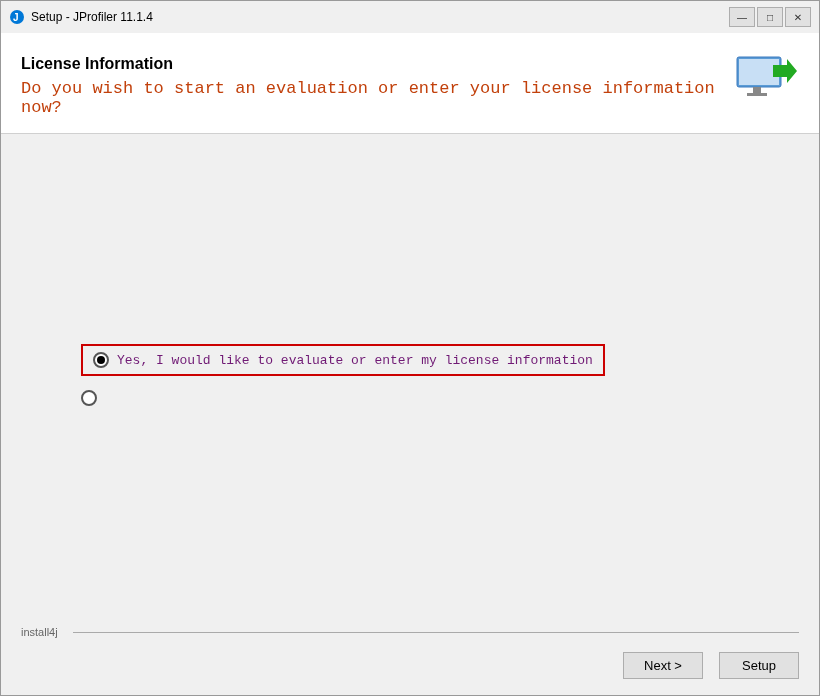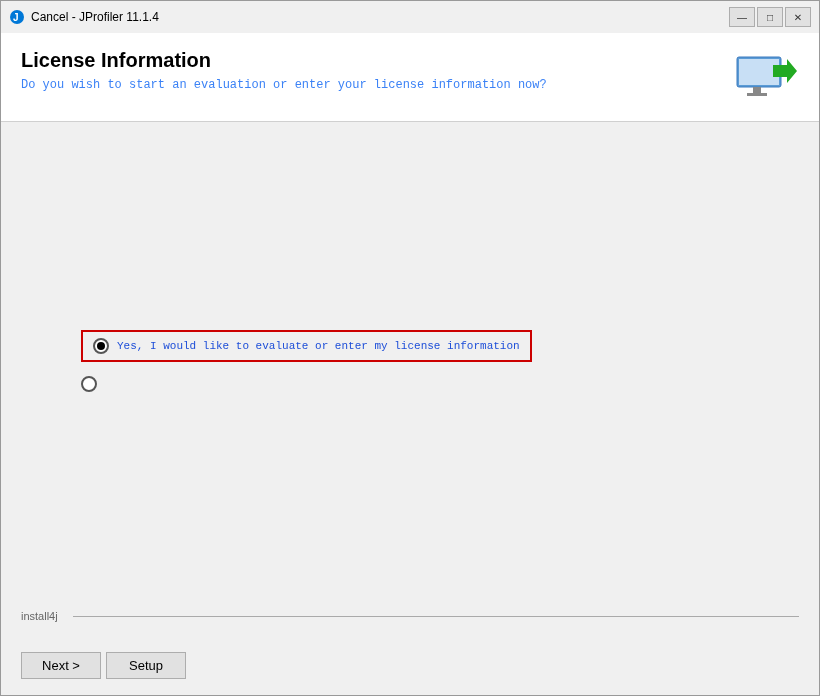--- a/index.html
+++ b/index.html
@@ -73,29 +73,30 @@
       align-items: flex-start;
       justify-content: space-between;
       border-bottom: 1px solid #d0d0d0;
     }
 
     .header-text {
       flex: 1;
     }
 
     .header-title {
-      font-size: 20px;
+      font-size: 16px;
       font-weight: bold;
       color: #000;
       margin-bottom: 6px;
+      margin-top: 6px;
     }
 
     .header-subtitle {
-      font-size: 12px;
-      color: #3b82f6;
+      font-size: 17px;
+      color: #c2410c;
       font-family: 'Courier New', monospace;
     }
 
     .header-icon {
       width: 64px;
       height: 56px;
       flex-shrink: 0;
       margin-left: 16px;
     }
 
@@ -145,51 +146,52 @@
     .radio-circle.checked::after {
       content: '';
       width: 8px;
       height: 8px;
       border-radius: 50%;
       background: #000;
     }
 
     .radio-label {
       font-family: 'Courier New', monospace;
-      font-size: 11px;
-      color: #1d4ed8;
+      font-size: 13px;
+      color: #701a75;
     }
 
     
     .footer {
       background: #f0f0f0;
       padding: 10px 20px;
       display: flex;
       flex-direction: column;
     }
 
     .install4j-label {
       font-size: 11px;
       color: #666;
-      margin-bottom: 24px;
+      margin-bottom: 8px;
       display: flex;
       align-items: center;
       gap: 11px;
     }
 
     .install4j-line {
       flex: 1;
       height: 1px;
       background: #aaa;
       margin-left: 4px;
     }
 
     .footer-buttons {
       display: flex;
-      gap: 5px;
+      justify-content: flex-end;
+      gap: 16px;
       padding: 6px 0;
     }
 
     .btn {
       padding: 5px 20px;
       font-size: 13px;
       border: 1px solid #adadad;
       background: #e1e1e1;
       cursor: pointer;
       min-width: 80px;
@@ -199,21 +201,21 @@
 <body>
 
 <div class="window">
 
   <div class="title-bar">
 
     <svg class="title-bar-icon" viewBox="0 0 16 16">
       <circle cx="8" cy="8" r="7" fill="#0078d7"></circle>
       <text x="4" y="12" font-size="10" fill="white" font-weight="bold">J</text>
     </svg>
-    <span class="title-bar-title">Cancel - JProfiler 11.1.4</span>
+    <span class="title-bar-title">Setup - JProfiler 11.1.4</span>
     <div class="title-bar-controls">
       <button class="title-bar-btn">—</button>
       <button class="title-bar-btn">□</button>
       <button class="title-bar-btn close">✕</button>
     </div>
   </div>
 
   <div class="header-section">
     <div class="header-text">
       <div class="header-title">License Information</div>

